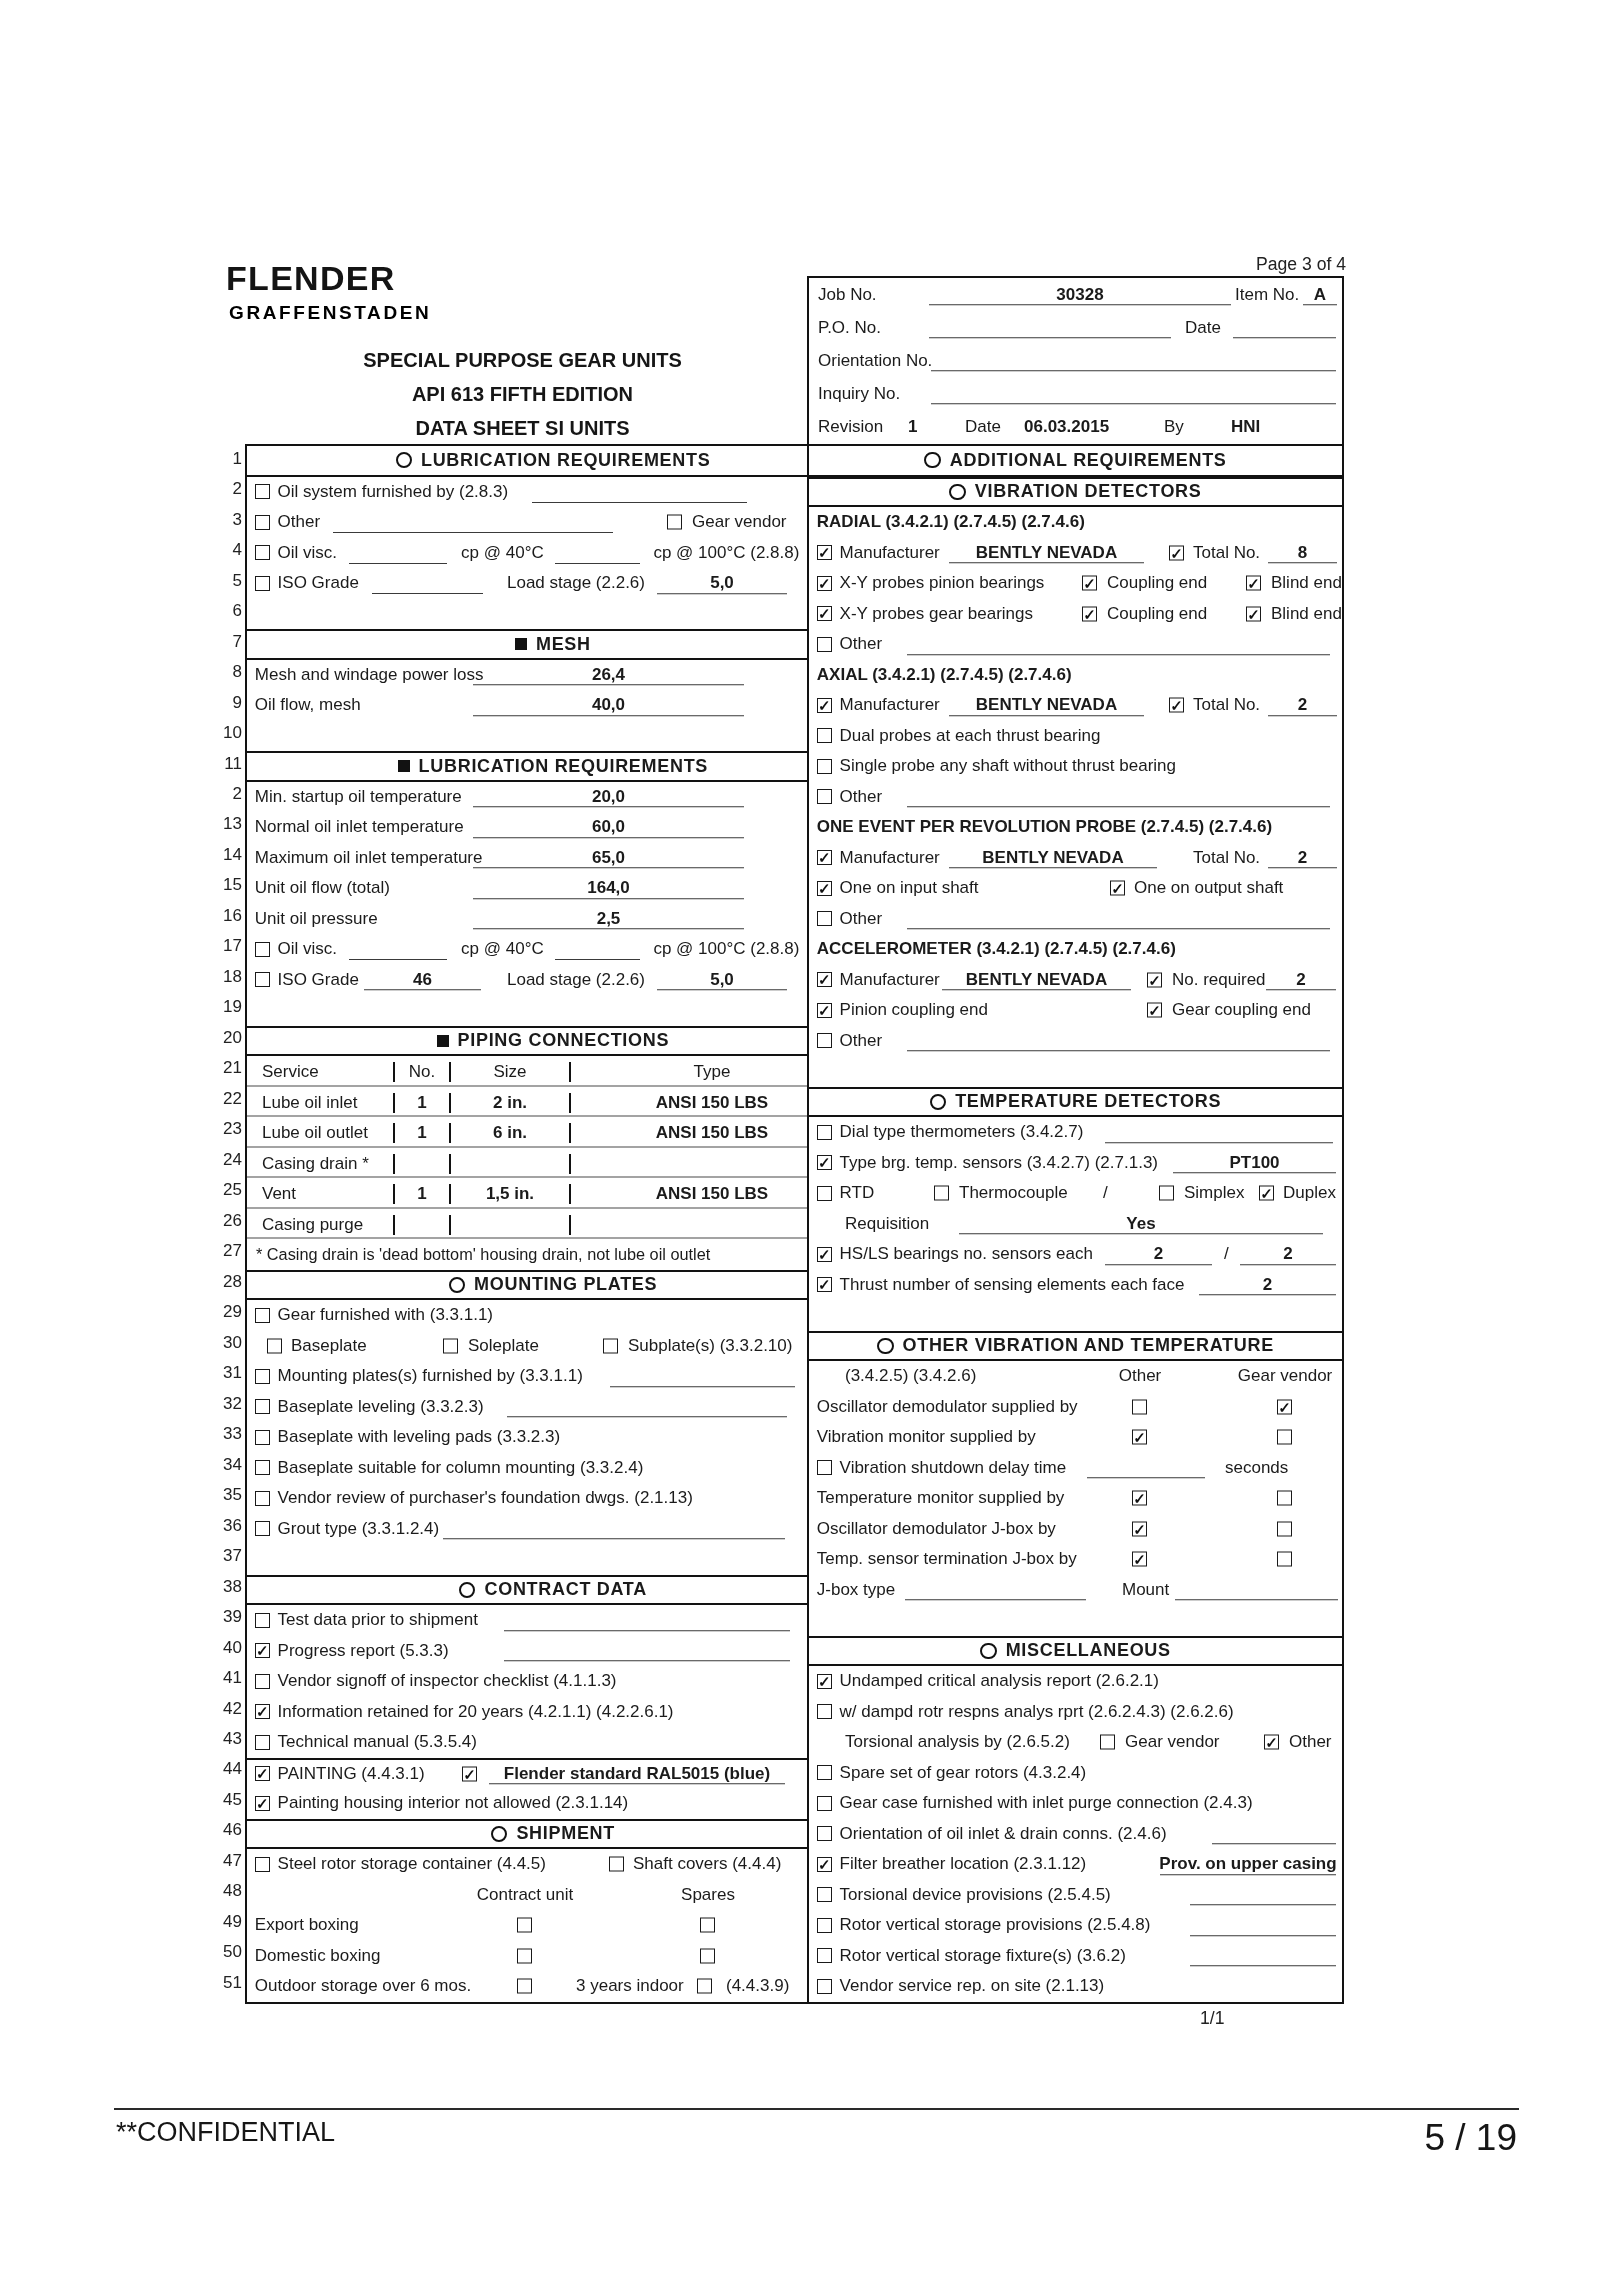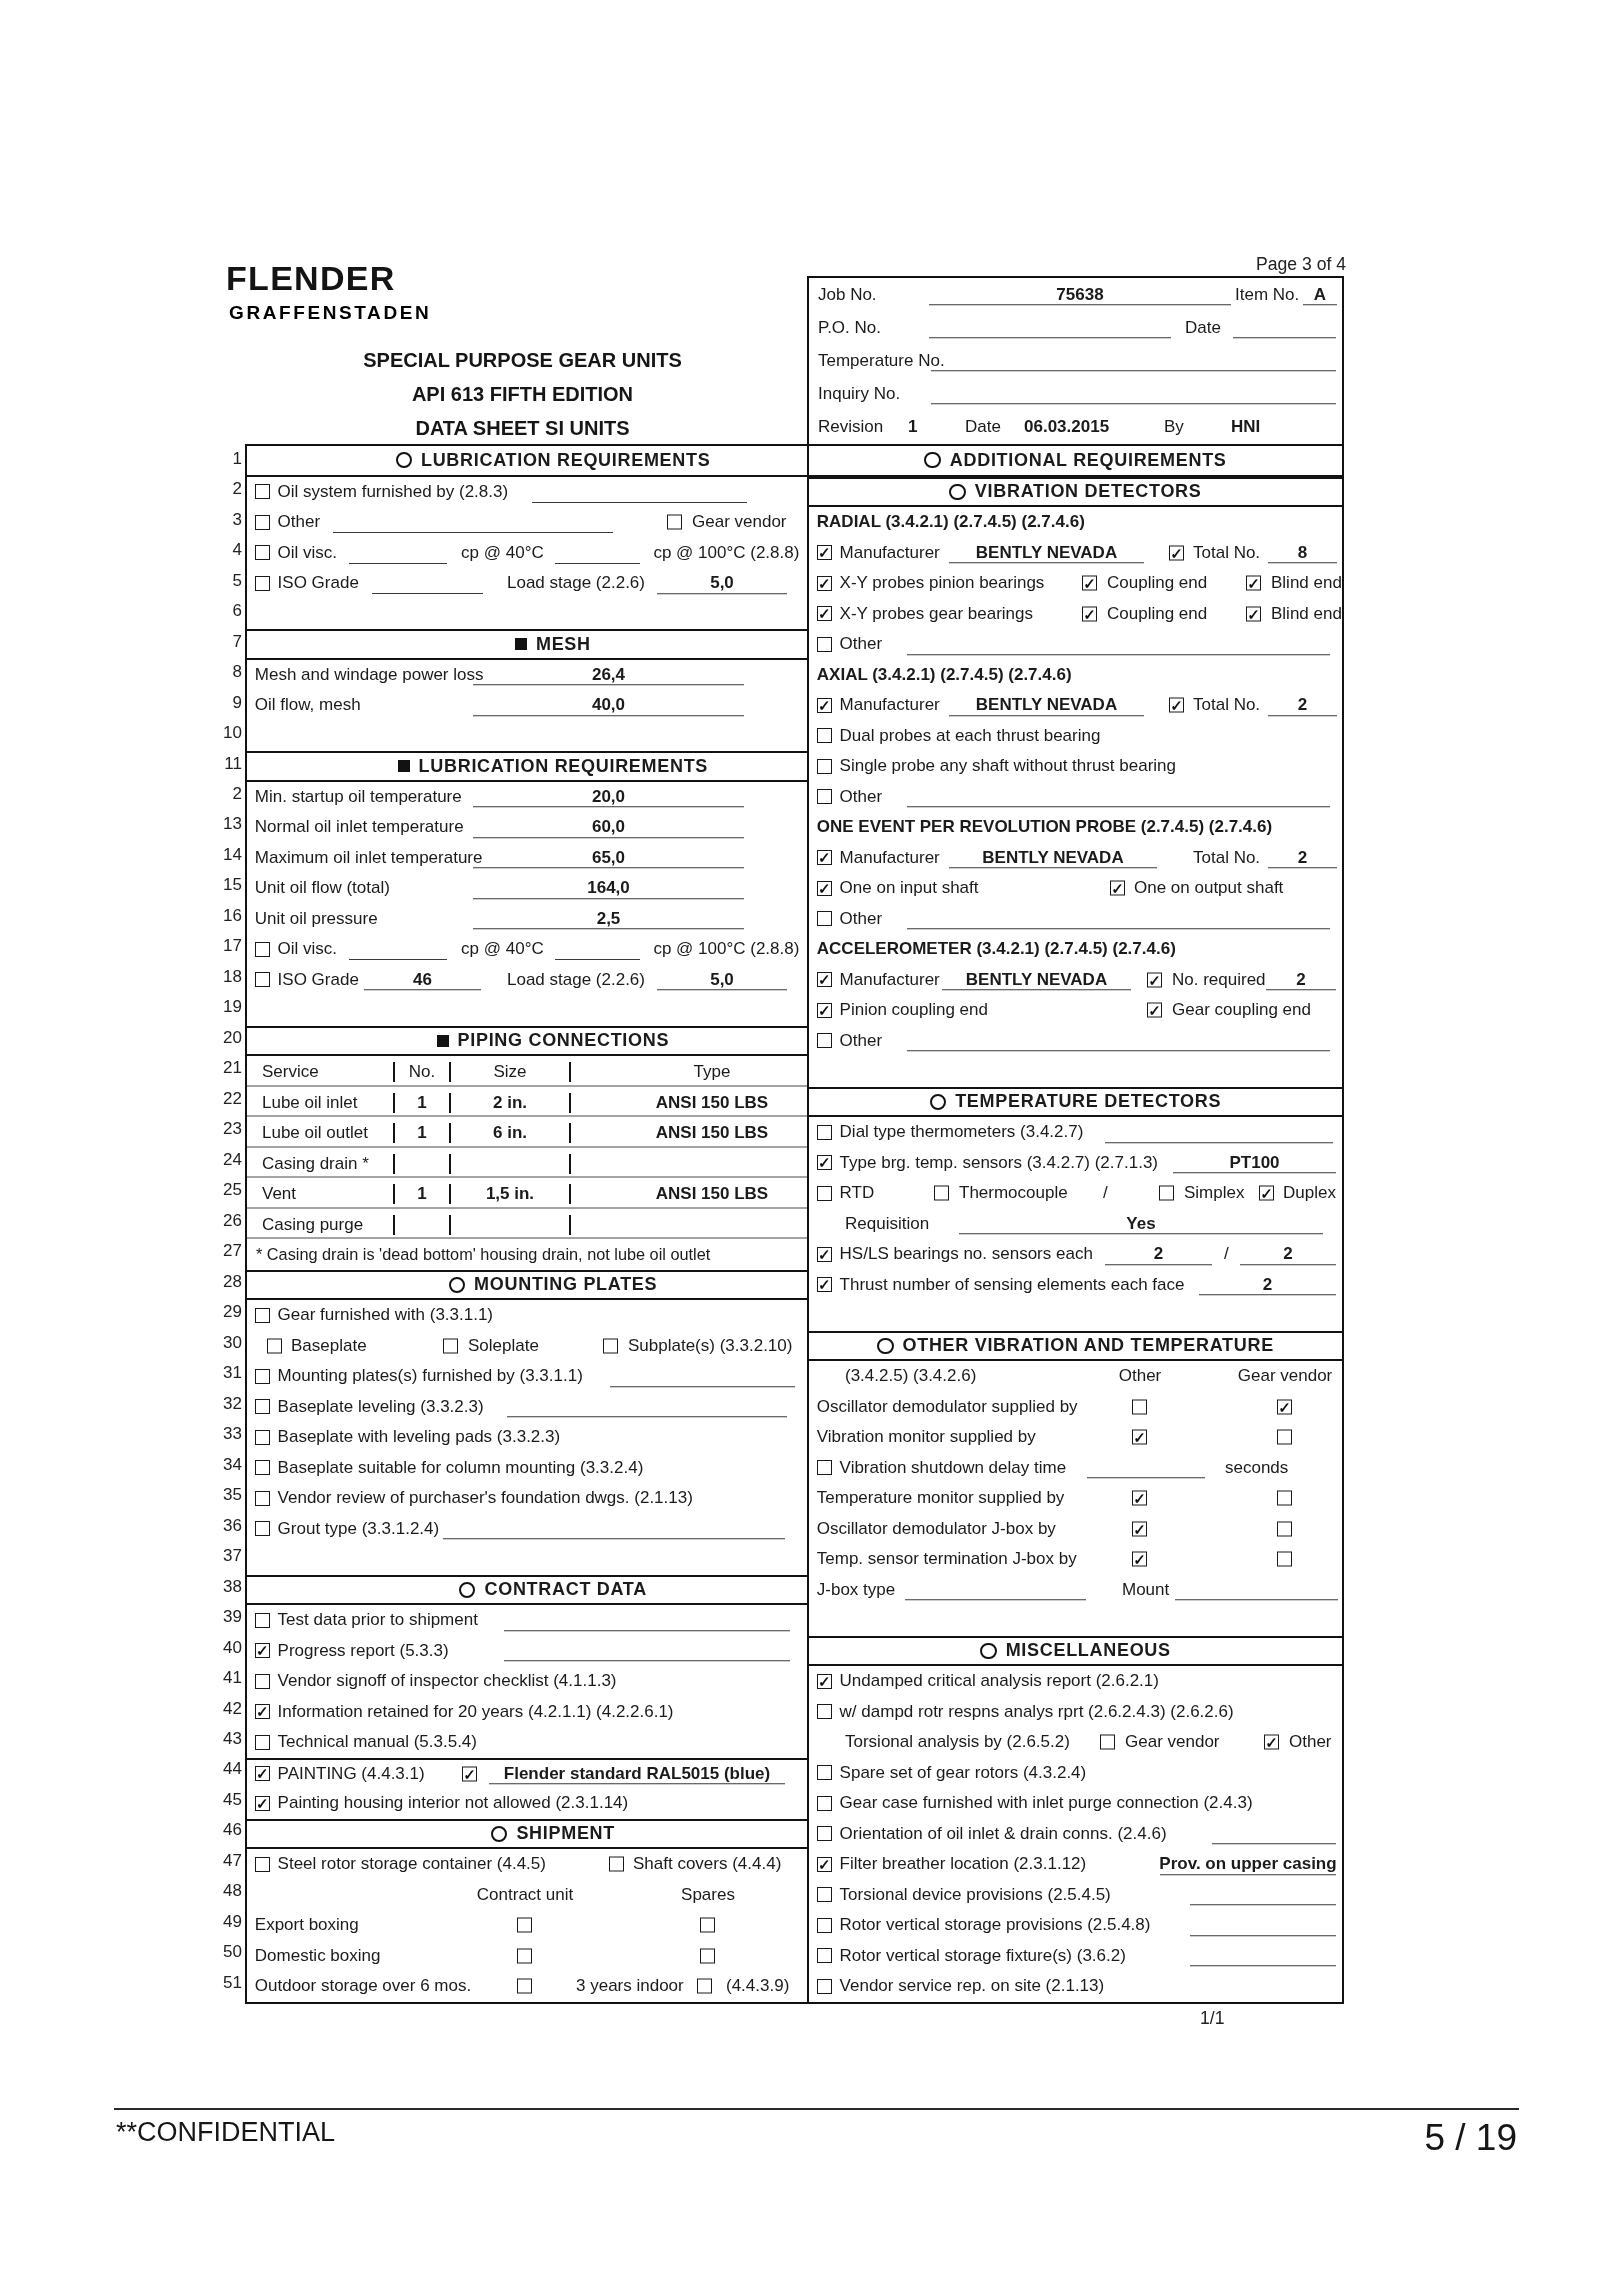--- a/index.html
+++ b/index.html
@@ -59,39 +59,39 @@
   <div class="abs" id="titles">
     <div>SPECIAL PURPOSE GEAR UNITS</div>
     <div>API 613 FIFTH EDITION</div>
     <div>DATA SHEET SI UNITS</div>
   </div>
 
   <div class="abs" id="hbox">
       <div class="hrow">
         <span class="lbl abs-seg" style="left: 9px;">Job No.</span>
         <span class="ul abs-seg" style="width: 302px; left: 120px;">
-          <span class="v">75638</span>
+          <span class="v">30328</span>
         </span>
         <span class="lbl abs-seg" style="left: 426px;">Item No.</span>
         <span class="ul abs-seg" style="width: 34px; left: 494px;">
           <span class="v">A</span>
         </span>
       </div>
       <div class="hrow">
         <span class="lbl abs-seg" style="left: 9px;">P.O. No.</span>
         <span class="ul abs-seg" style="width: 242px; left: 120px;">
           <span class="v"></span>
         </span>
         <span class="lbl abs-seg" style="left: 376px;">Date</span>
         <span class="ul abs-seg" style="width: 103px; left: 424px;">
           <span class="v"></span>
         </span>
       </div>
       <div class="hrow">
-        <span class="lbl abs-seg" style="left: 9px;">Temperature No.</span>
+        <span class="lbl abs-seg" style="left: 9px;">Orientation No.</span>
         <span class="ul abs-seg" style="width: 405px; left: 122px;">
           <span class="v"></span>
         </span>
       </div>
       <div class="hrow">
         <span class="lbl abs-seg" style="left: 9px;">Inquiry No.</span>
         <span class="ul abs-seg" style="width: 405px; left: 122px;">
           <span class="v"></span>
         </span>
       </div>

